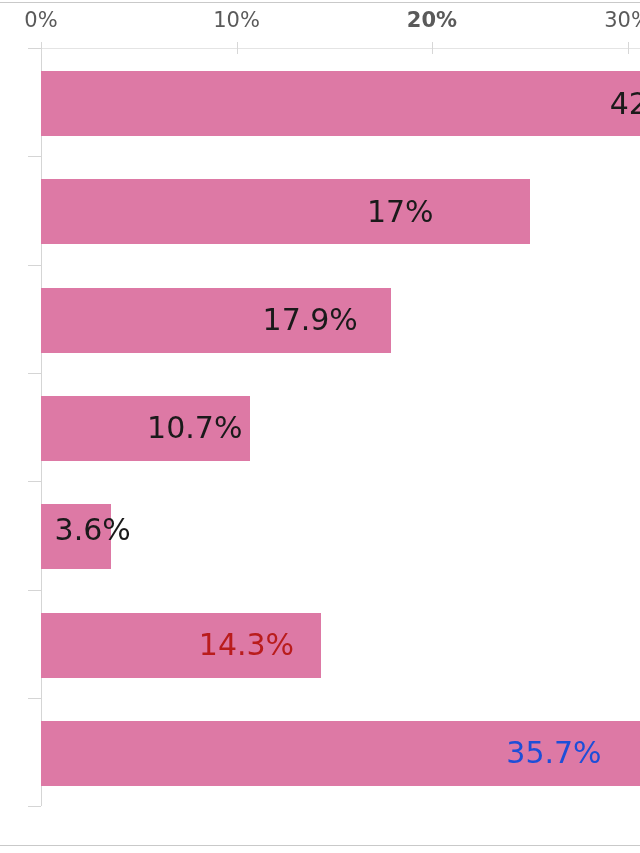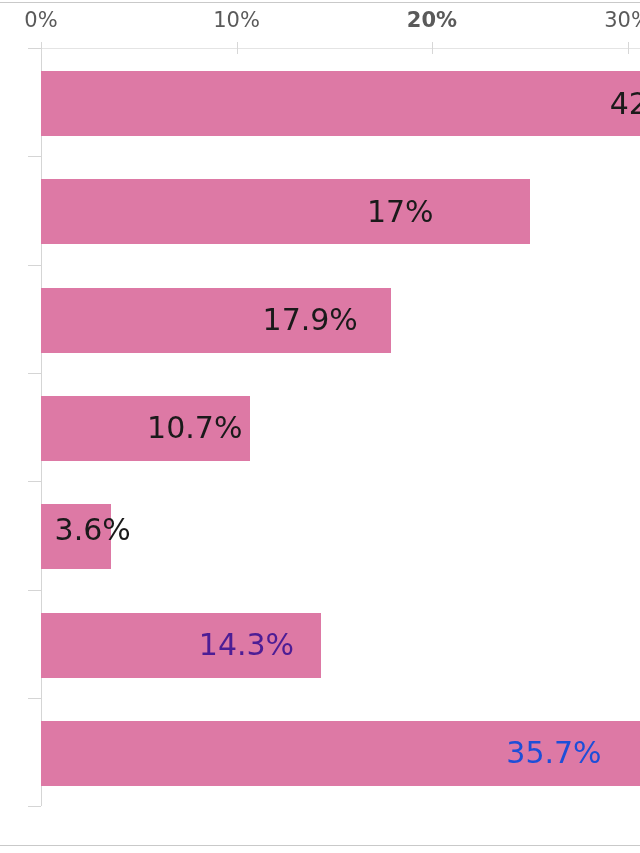--- a/index.html
+++ b/index.html
@@ -136,19 +136,19 @@
         <div class="bar-label" style="left: 657.441px; top: 103.5px; color: rgb(26, 26, 26);">42.9%</div>
         <div class="bar" style="top: 179.3px; width: 488.75px; height: 65px; background: rgb(221, 121, 165);"></div>
         <div class="bar-label" style="left: 400.231px; top: 211.8px; color: rgb(26, 26, 26);">17%</div>
         <div class="bar" style="top: 287.6px; width: 349.945px; height: 65px; background: rgb(221, 121, 165);"></div>
         <div class="bar-label" style="left: 298.21px; top: 320.1px; color: rgb(26, 26, 26); margin-left: 12px;">17.9%</div>
         <div class="bar" style="top: 395.9px; width: 209.185px; height: 65px; background: rgb(221, 121, 165);"></div>
         <div class="bar-label" style="left: 194.751px; top: 428.4px; color: rgb(26, 26, 26); text-align: right;">10.7%</div>
         <div class="bar" style="top: 504.2px; width: 70.38px; height: 65px; background: rgb(221, 121, 165);"></div>
         <div class="bar-label" style="left: 92.7293px; top: 530px; color: rgb(26, 26, 26);">3.6%</div>
         <div class="bar" style="top: 612.5px; width: 279.565px; height: 65px; background: rgb(221, 121, 165);"></div>
-        <div class="bar-label" style="left: 246.48px; top: 645px; color: #4c1d95;">14.3%</div>
+        <div class="bar-label" style="left: 246.48px; top: 645px; color: #b91c1c;">14.3%</div>
         <div class="bar" style="top: 720.8px; width: 697.935px; height: 65px; background: rgb(221, 121, 165);"></div>
         <div class="bar-label" style="left: 553.982px; top: 753.3px; color: #1d4ed8;">35.7%</div>
       </div>
 
   </div>
 </div>
 
 </body></html>

